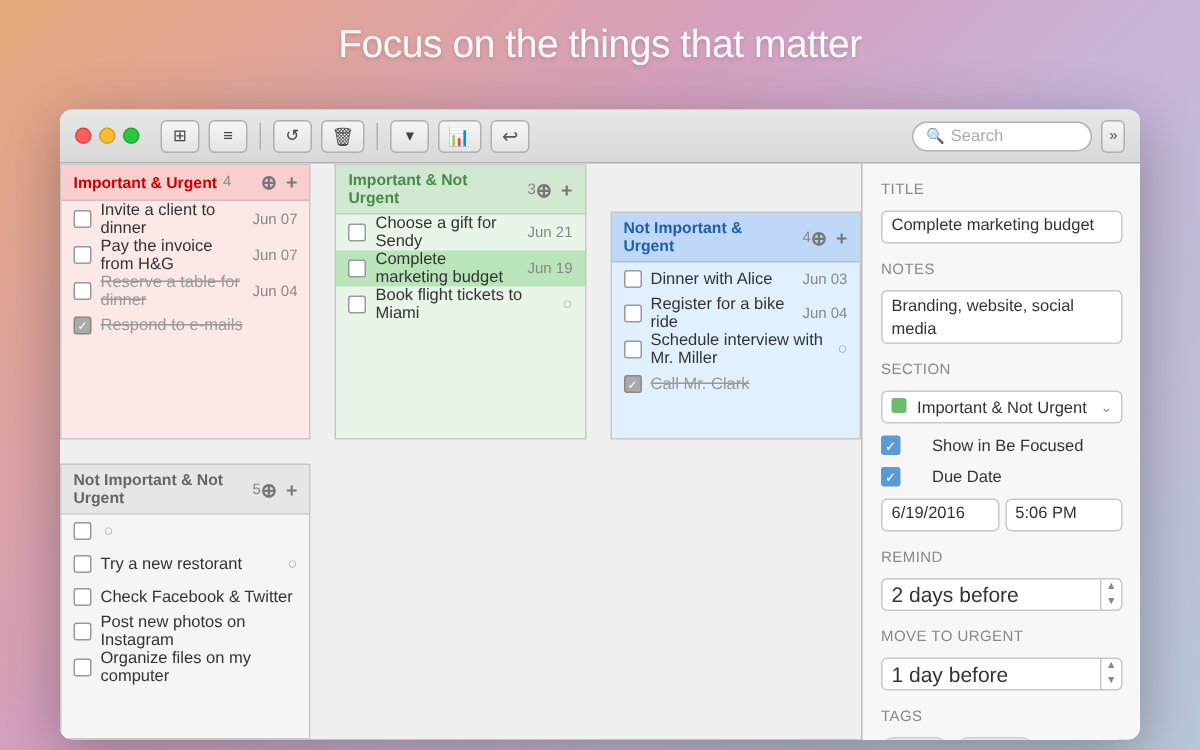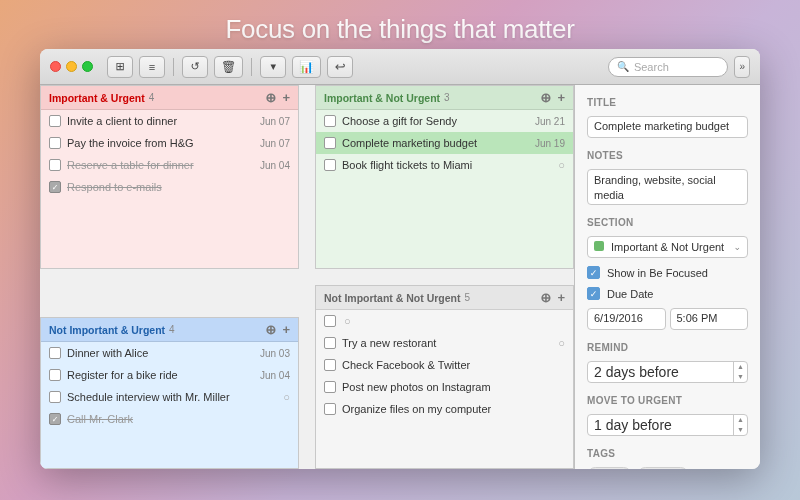--- a/index.html
+++ b/index.html
@@ -11,21 +11,21 @@
       display: flex;
       flex-direction: column;
       align-items: center;
       overflow: hidden;
     }
     .headline {
       color: rgba(255,255,255,0.95);
       font-size: 26px;
       font-weight: 300;
       margin-top: 14px;
-      margin-bottom: 4px;
+      margin-bottom: 28px;
       letter-spacing: -0.3px;
       text-shadow: 0 1px 3px rgba(0,0,0,0.15);
     }
     .window {
       width: 720px;
       height: 420px;
       background: #f0f0f0;
       border-radius: 8px;
       box-shadow: 0 10px 40px rgba(0,0,0,0.3);
       display: flex;
@@ -89,21 +89,21 @@
     }
     
     .main-content {
       display: flex;
       flex: 1;
       overflow: hidden;
     }
     
     .quadrants {
       display: grid;
-      grid-template-columns: 1fr 1fr;
+      grid-template-columns: 1fr 1fr 1fr;
       grid-template-rows: 1fr 1fr;
       flex: 1;
       gap: 16px;
       border-right: 1px solid #c0c0c0;
     }
     .quadrant {
       border: 0.5px solid #c8c8c8;
       display: flex;
       flex-direction: column;
       overflow: hidden;
@@ -185,21 +185,21 @@
       background: #f7f7f7;
       display: flex;
       flex-direction: column;
       padding: 12px;
       gap: 8px;
       overflow-y: auto;
     }
     .sidebar-label {
       font-size: 10px;
       color: #888;
-      font-weight: 700;
+      font-weight: 400;
       text-transform: uppercase;
       letter-spacing: 0.3px;
       margin-top: 4px;
     }
     .sidebar-label:first-child { margin-top: 0; }
     .sidebar-field {
       background: white;
       border: 1px solid #c8c8c8;
       border-radius: 4px;
       padding: 3px 6px;
@@ -227,21 +227,21 @@
       width: 10px;
       height: 10px;
       border-radius: 2px;
       background: #6cba6c;
       display: inline-block;
       margin-right: 4px;
     }
     .checkbox-row {
       display: flex;
       align-items: center;
-      gap: 7px;
+      gap: 21px;
       font-size: 11px;
       color: #333;
     }
     .cb-box {
       width: 13px;
       height: 13px;
       border: 1px solid #5b9bd5;
       border-radius: 2px;
       background: #5b9bd5;
       display: flex;

